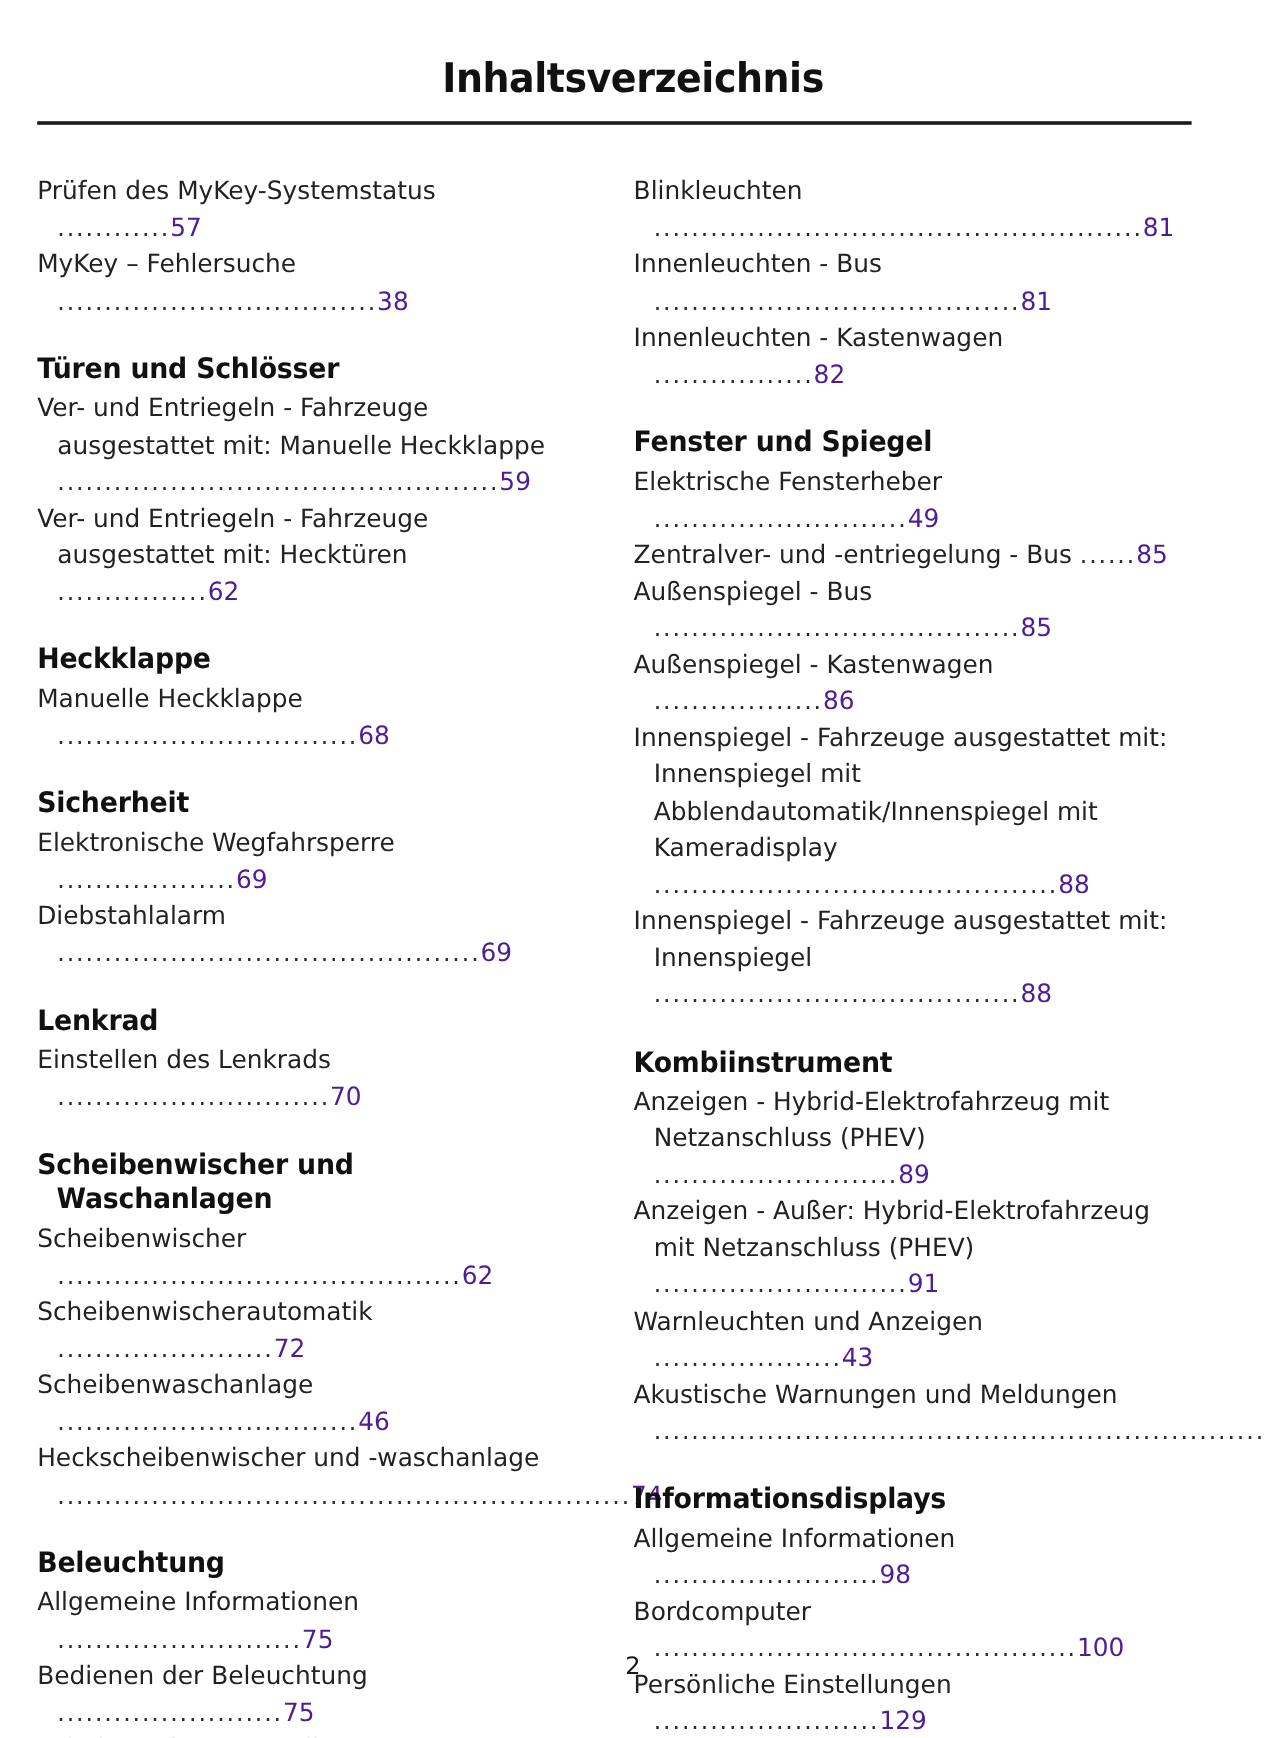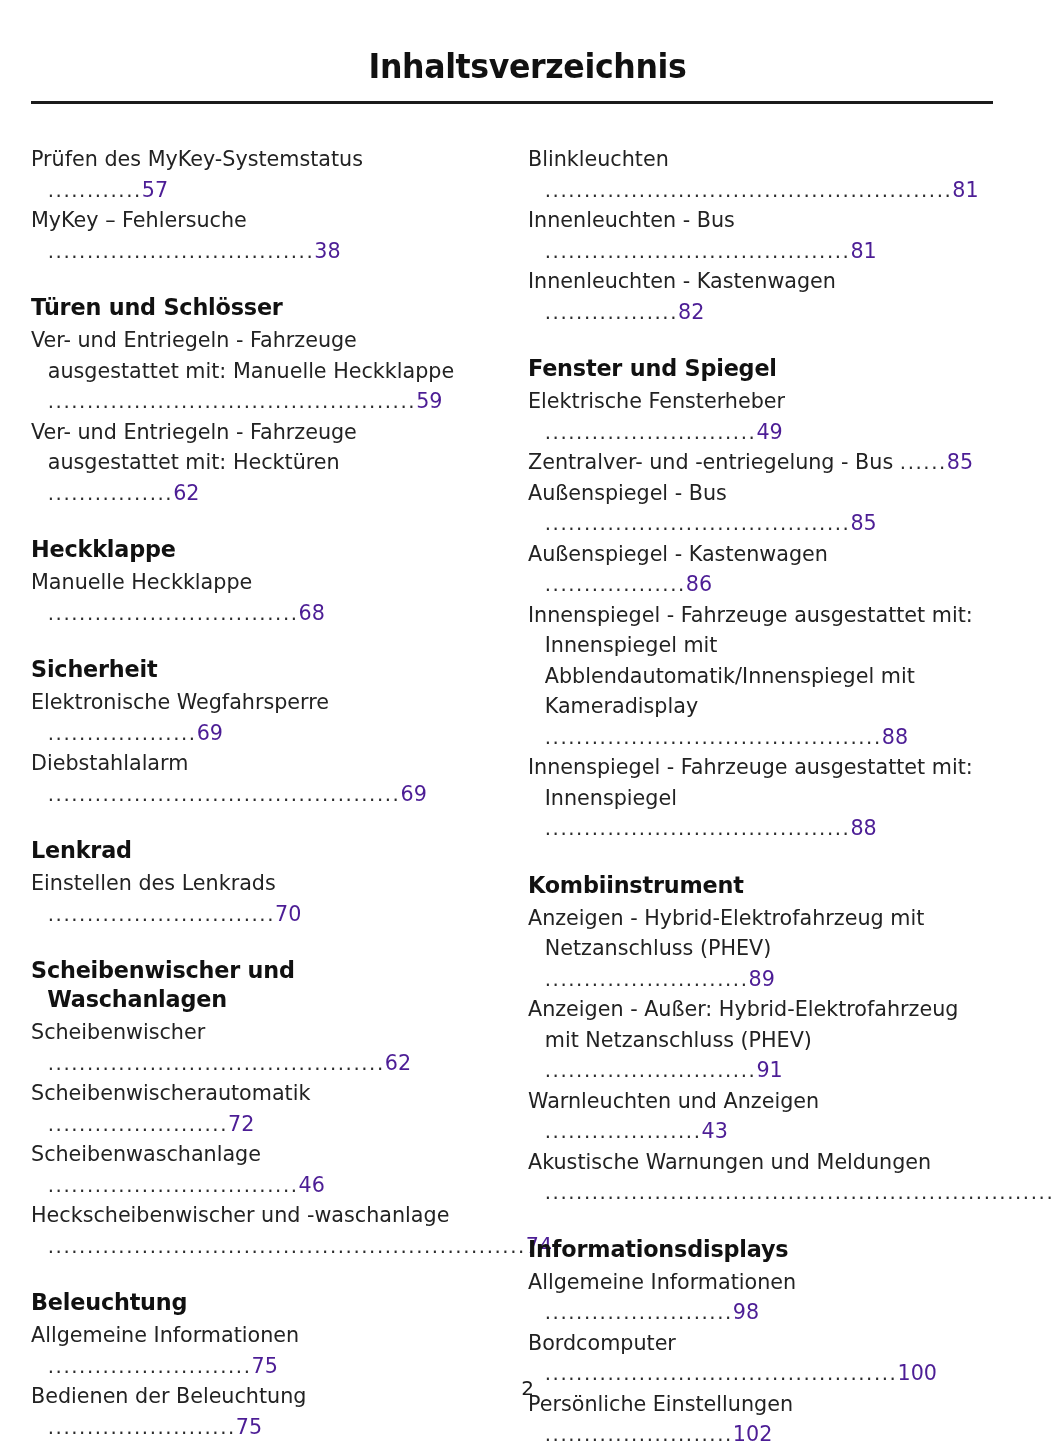--- a/index.html
+++ b/index.html
@@ -158,19 +158,19 @@
         <div class="entry"><span>Innenspiegel - Fahrzeuge ausgestattet mit: Innenspiegel mit Abblendautomatik/Innenspiegel mit Kameradisplay</span> <span class="leaders">...........................................</span><span class="pg">88</span></div>
         <div class="entry"><span>Innenspiegel - Fahrzeuge ausgestattet mit: Innenspiegel</span> <span class="leaders">.......................................</span><span class="pg">88</span></div>
         <div class="sec-head">Kombiinstrument</div>
         <div class="entry"><span>Anzeigen - Hybrid-Elektrofahrzeug mit Netzanschluss (PHEV)</span> <span class="leaders">..........................</span><span class="pg">89</span></div>
         <div class="entry"><span>Anzeigen - Außer: Hybrid-Elektrofahrzeug mit Netzanschluss (PHEV)</span> <span class="leaders">...........................</span><span class="pg">91</span></div>
         <div class="entry"><span>Warnleuchten und Anzeigen</span> <span class="leaders">....................</span><span class="pg">43</span></div>
         <div class="entry"><span>Akustische Warnungen und Meldungen</span> <span class="leaders">.................................................................</span><span class="pg">97</span></div>
         <div class="sec-head">Informationsdisplays</div>
         <div class="entry"><span>Allgemeine Informationen</span> <span class="leaders">........................</span><span class="pg">98</span></div>
         <div class="entry"><span>Bordcomputer</span> <span class="leaders">.............................................</span><span class="pg">100</span></div>
-        <div class="entry"><span>Persönliche Einstellungen</span> <span class="leaders">........................</span><span class="pg">102</span></div>
+        <div class="entry"><span>Persönliche Einstellungen</span> <span class="leaders">........................</span><span class="pg">129</span></div>
         <div class="entry"> </div>
       </div>
   </div>
 
   <div class="folio">2</div>
 </div>
 
 </body></html>

